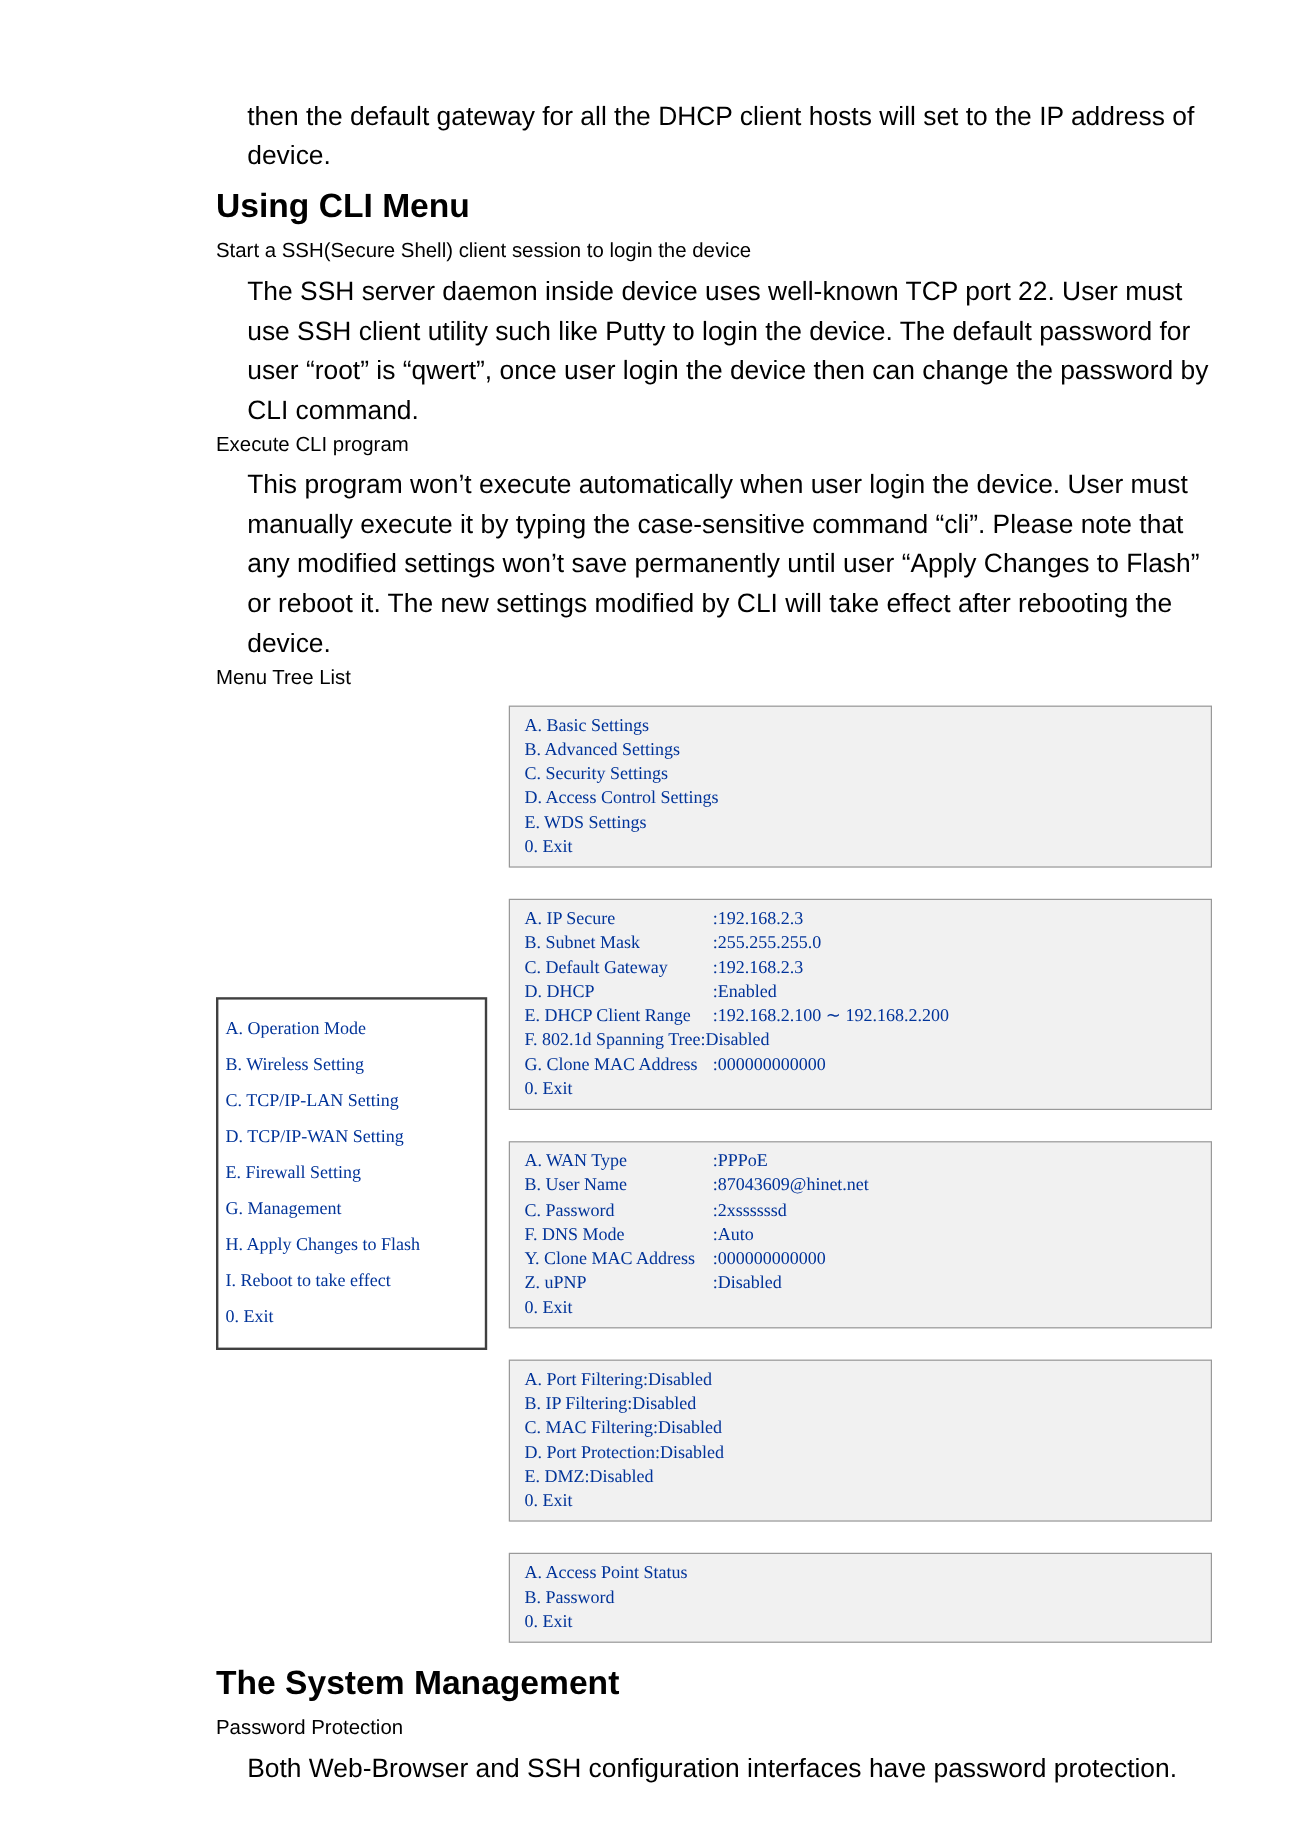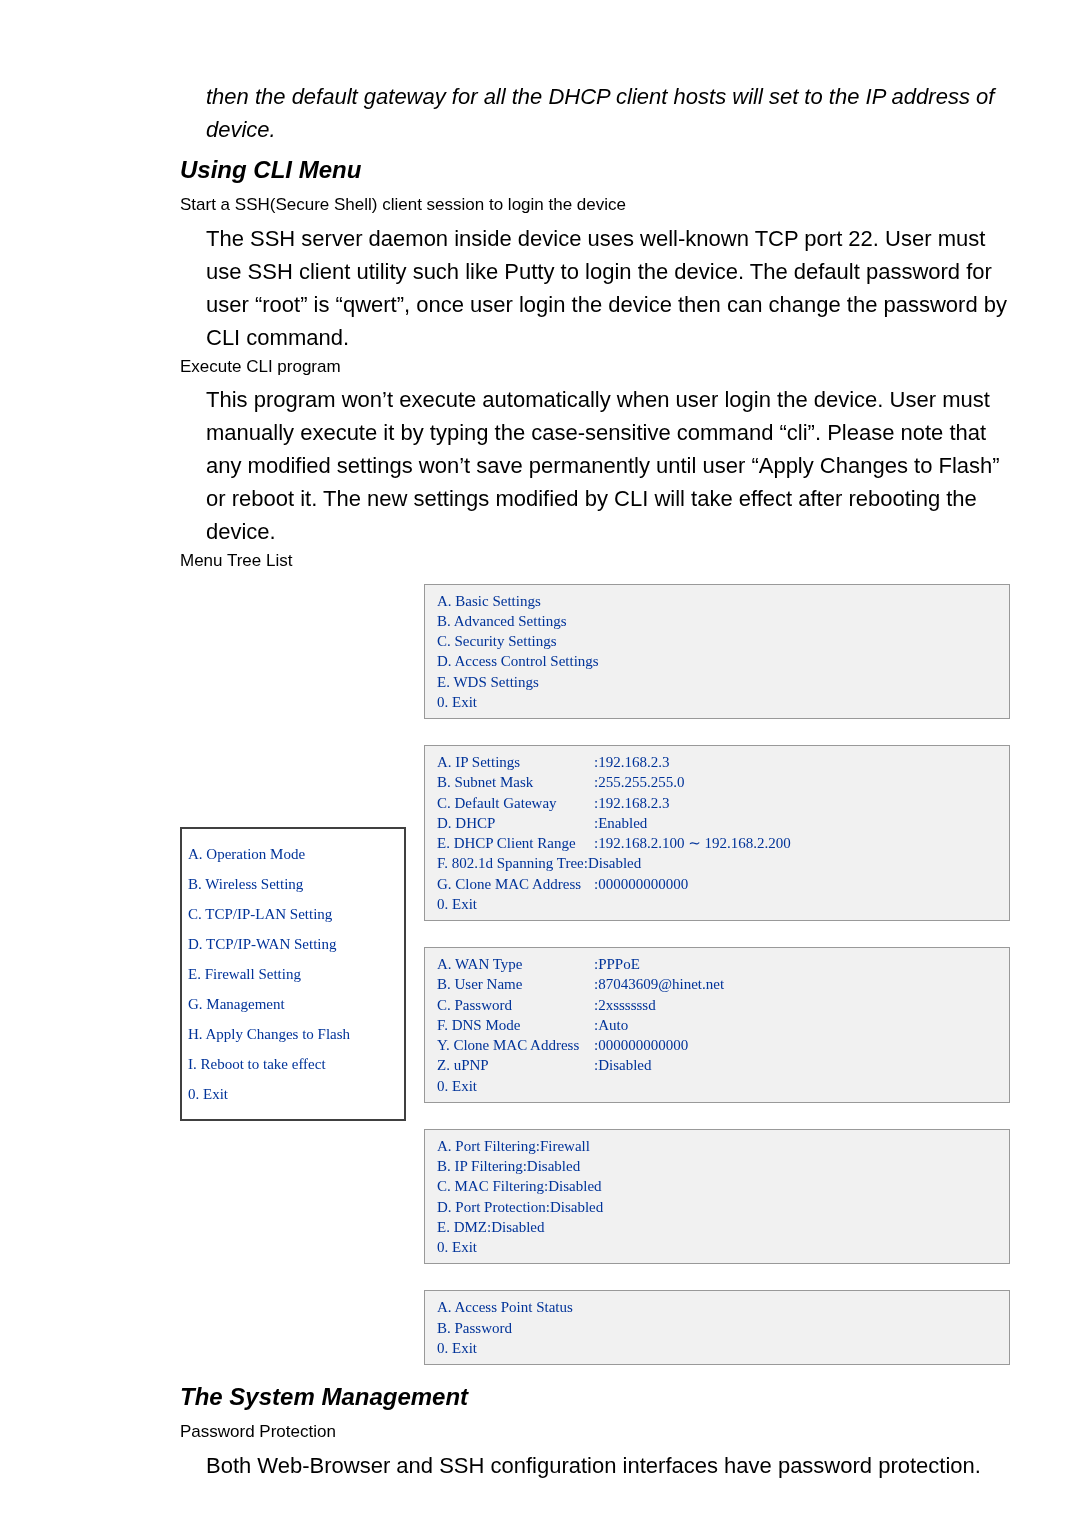--- a/index.html
+++ b/index.html
@@ -8,27 +8,25 @@
       margin: 0;
       padding: 80px 70px 60px 180px;
       width: 1080px;
       box-sizing: border-box;
       color: #000;
     }
     .intro-text {
       font-size: 22px;
       line-height: 1.45;
       margin-bottom: 10px;
-      font-style: italic;
     }
     .section-heading {
-      font-size: 24px;
+      font-size: 28px;
       font-weight: bold;
       margin: 10px 0 8px 0;
-      font-style: italic;
     }
     .sub1 {
       font-size: 17px;
       margin-left: 0;
       line-height: 1.5;
       margin-bottom: 4px;
     }
     .sub2 {
       font-size: 22px;
       margin-left: 26px;
@@ -113,21 +111,21 @@
       <div class="panel-line">A. Basic Settings</div>
       <div class="panel-line">B. Advanced Settings</div>
       <div class="panel-line">C. Security Settings</div>
       <div class="panel-line">D. Access Control Settings</div>
       <div class="panel-line">E. WDS Settings</div>
       <div class="panel-line">0. Exit</div>
     </div>
 
     <div class="panel">
       <div class="panel-line">
-          <span class="kv-key">A. IP Settings</span>
+          <span class="kv-key">A. IP Secure</span>
           <span class="kv-val">192.168.2.3</span>
         </div>
       <div class="panel-line">
           <span class="kv-key">B. Subnet Mask</span>
           <span class="kv-val">255.255.255.0</span>
         </div>
       <div class="panel-line">
           <span class="kv-key">C. Default Gateway</span>
           <span class="kv-val">192.168.2.3</span>
         </div>
@@ -176,21 +174,21 @@
       <div class="panel-line">
           <span class="kv-key">Z. uPNP</span>
           <span class="kv-val">Disabled</span>
         </div>
       <div class="panel-line">
           <span>0. Exit</span>
         </div>
     </div>
 
     <div class="panel">
-      <div class="panel-line">A. Port Filtering:Firewall</div>
+      <div class="panel-line">A. Port Filtering:Disabled</div>
       <div class="panel-line">B. IP Filtering:Disabled</div>
       <div class="panel-line">C. MAC Filtering:Disabled</div>
       <div class="panel-line">D. Port Protection:Disabled</div>
       <div class="panel-line">E. DMZ:Disabled</div>
       <div class="panel-line">0. Exit</div>
     </div>
 
     <div class="panel">
       <div class="panel-line">A. Access Point Status</div>
       <div class="panel-line">B. Password</div>

